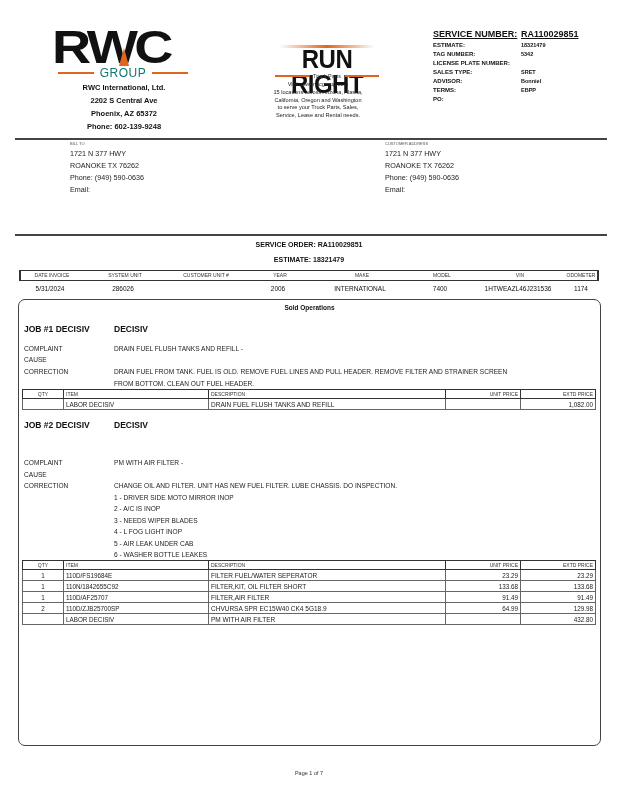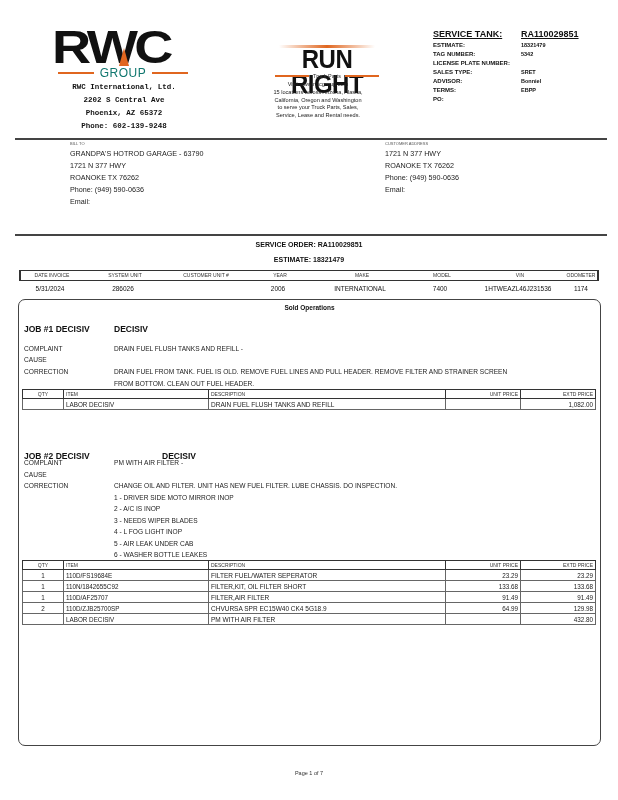--- a/index.html
+++ b/index.html
@@ -6,21 +6,21 @@
   body { width:618px; height:800px; position:relative; overflow:hidden; font-family:"Liberation Sans", sans-serif; color:#111; }
   .abs { position:absolute; }
 
   
   .rwc-logo { left:52px; top:28px; width:142px; height:52px; }
   .rwc-letters { position:absolute; left:0; top:0; width:142px; height:38px; font-family:"Liberation Sans", sans-serif; font-weight:900; font-size:46px; line-height:38px; letter-spacing:-3px; color:#111; transform:scaleX(1.18); transform-origin:left top; }
   .rwc-wedge { position:absolute; left:67px; top:20px; width:0; height:0; border-left:5px solid transparent; border-right:5px solid transparent; border-bottom:18px solid #e0661f; }
   .rwc-group-row { position:absolute; left:0; top:38px; width:142px; height:14px; display:flex; align-items:center; justify-content:center; }
   .rwc-line { flex:1; height:2px; background:#e0661f; margin:0 6px; }
   .rwc-group { font-size:12px; color:#0f766e; letter-spacing:0.5px; }
-  .company-info { left:70px; top:81px; width:108px; text-align:center; font-size:7.5px; font-weight:bold; line-height:13px;font-family:Liberation Mono, monospace; }
+  .company-info { left:70px; top:81px; width:108px; text-align:center; font-size:7.5px; font-weight:bold; line-height:13px; }
 
   
   .rr-logo { left:271px; top:45px; width:112px; height:38px; }
   .rr-topline { position:absolute; left:8px; top:0; width:96px; height:3px; background:linear-gradient(90deg,#fff,#e0661f,#fff); }
   .rr-text { position:absolute; left:0; top:3px; width:112px; text-align:center; font-weight:900; font-size:24px; line-height:24px; letter-spacing:-0.5px; color:#111; transform:scaleY(1.05); }
   .rr-sub-row { position:absolute; left:0; top:27px; width:112px; height:8px; display:flex; align-items:center; }
   .rr-sub-line { flex:1; height:1.5px; background:#e0661f; margin:0 4px; }
   .rr-sub { font-size:5.5px; color:#333; }
   .rr-info { left:262px; top:81px; width:112px; text-align:center; font-size:5.6px; line-height:7.8px; color:#222; }
 
@@ -105,21 +105,21 @@
 <div class="abs rr-info">
   <div>Visit www.rwcgroup.com</div>
   <div>15 locations across Arizona, Alaska,</div>
   <div>California, Oregon and Washington</div>
   <div>to serve your Truck Parts, Sales,</div>
   <div>Service, Lease and Rental needs.</div>
 </div>
 
 <div class="abs so-block">
   <div class="so-row main">
-    <span class="k">SERVICE TANK:</span>
+    <span class="k">SERVICE NUMBER:</span>
     <span class="v">RA110029851</span>
   </div>
   <div class="so-row">
       <span class="k">ESTIMATE:</span>
       <span class="v">18321479</span>
     </div>
   <div class="so-row">
       <span class="k">TAG NUMBER:</span>
       <span class="v">5342</span>
     </div>
@@ -142,21 +142,20 @@
   <div class="so-row">
       <span class="k">PO:</span>
       <span class="v"></span>
     </div>
 </div>
 
 <div class="abs rule rule-top"></div>
 
 <div class="abs addr bill">
   <div class="lbl">BILL TO</div>
-  <div>GRANDPA'S HOTROD GARAGE - 63790</div>
   <div>1721 N 377 HWY</div>
   <div>ROANOKE  TX 76262</div>
   <div>Phone: (949) 590-0636</div>
   <div>Email:</div>
 </div>
 <div class="abs addr cust">
   <div class="lbl">CUSTOMER ADDRESS</div>
   <div>1721 N 377 HWY</div>
   <div>ROANOKE  TX 76262</div>
   <div>Phone: (949) 590-0636</div>
@@ -225,21 +224,21 @@
     <tr>
       <td class="q"></td>
       <td class="it">LABOR DECISIV</td>
       <td class="d">DRAIN FUEL FLUSH TANKS AND REFILL</td>
       <td class="up"></td>
       <td class="ep">1,082.00</td>
     </tr>
   </tbody>
     </table>
 
-  <div class="job-head" style="top:151px;gap:48px;">
+  <div class="job-head" style="top:120px;">
     <span class="a">JOB #2  DECISIV</span>
     <span>DECISIV</span>
   </div>
   <div class="job-line" style="top:157px;">
     <span class="k">COMPLAINT</span>
     <span class="v">PM WITH AIR FILTER -</span>
   </div>
   <div class="job-line" style="top:169px;">
     <span class="k">CAUSE</span>
     <span class="v"></span>

